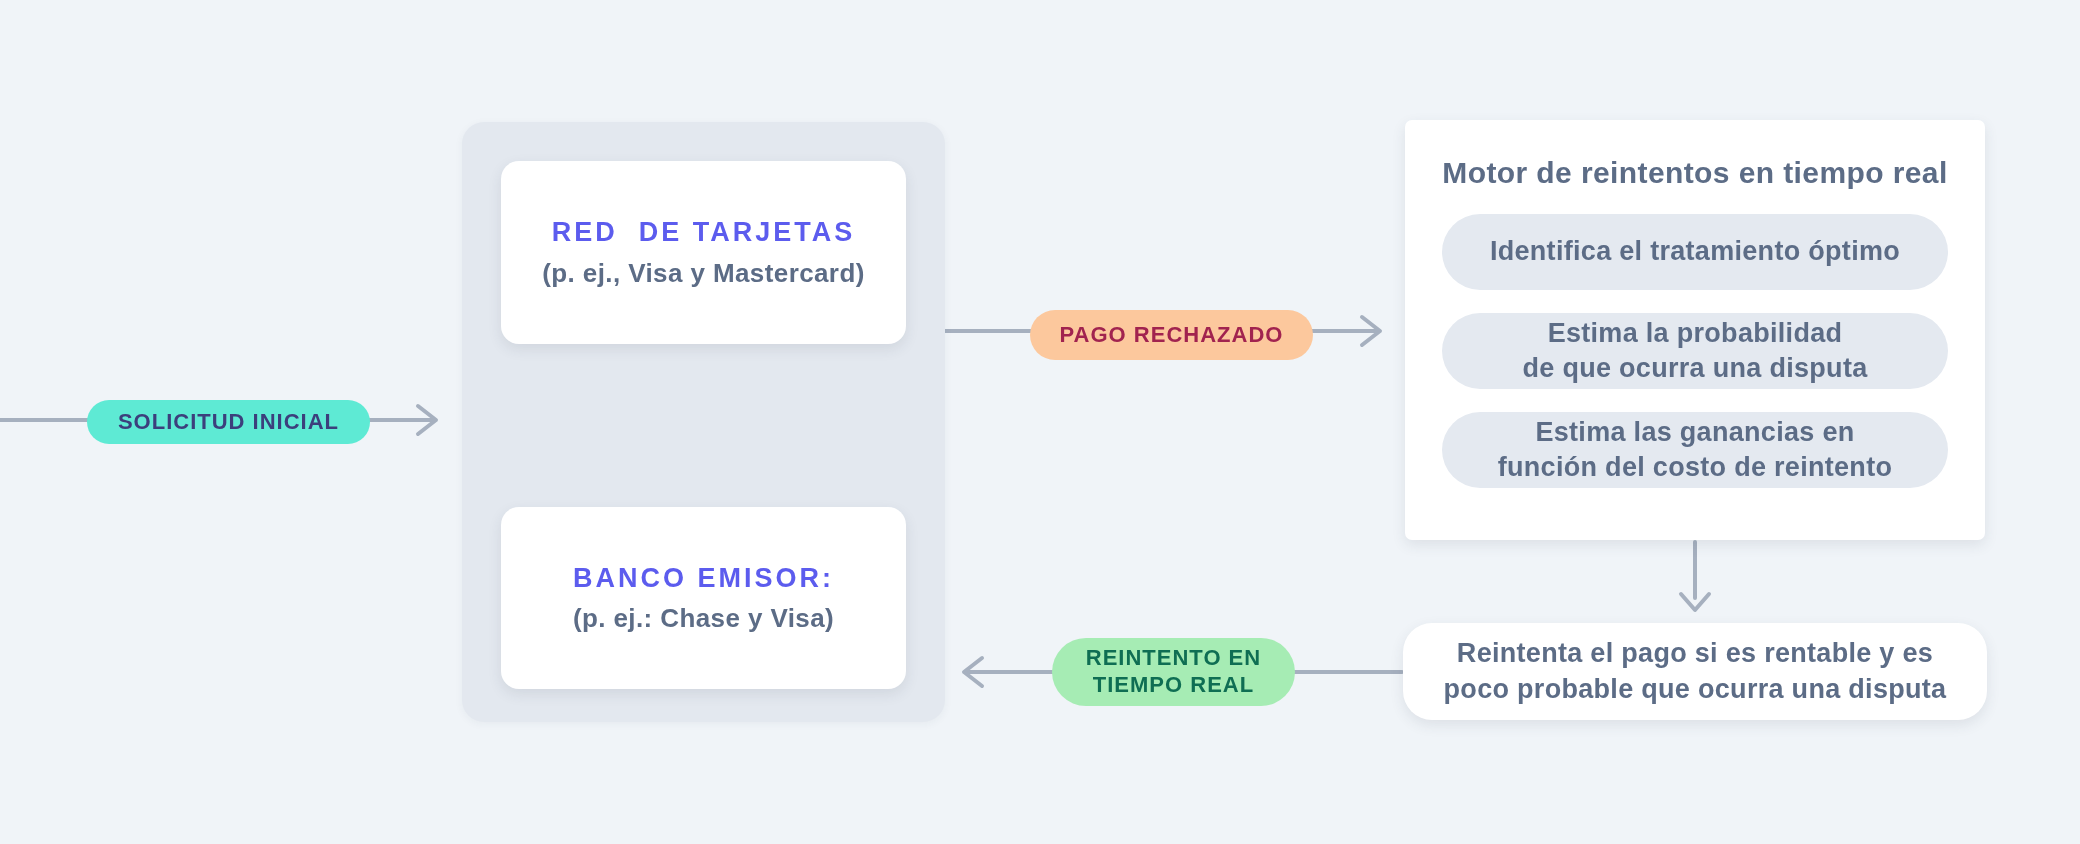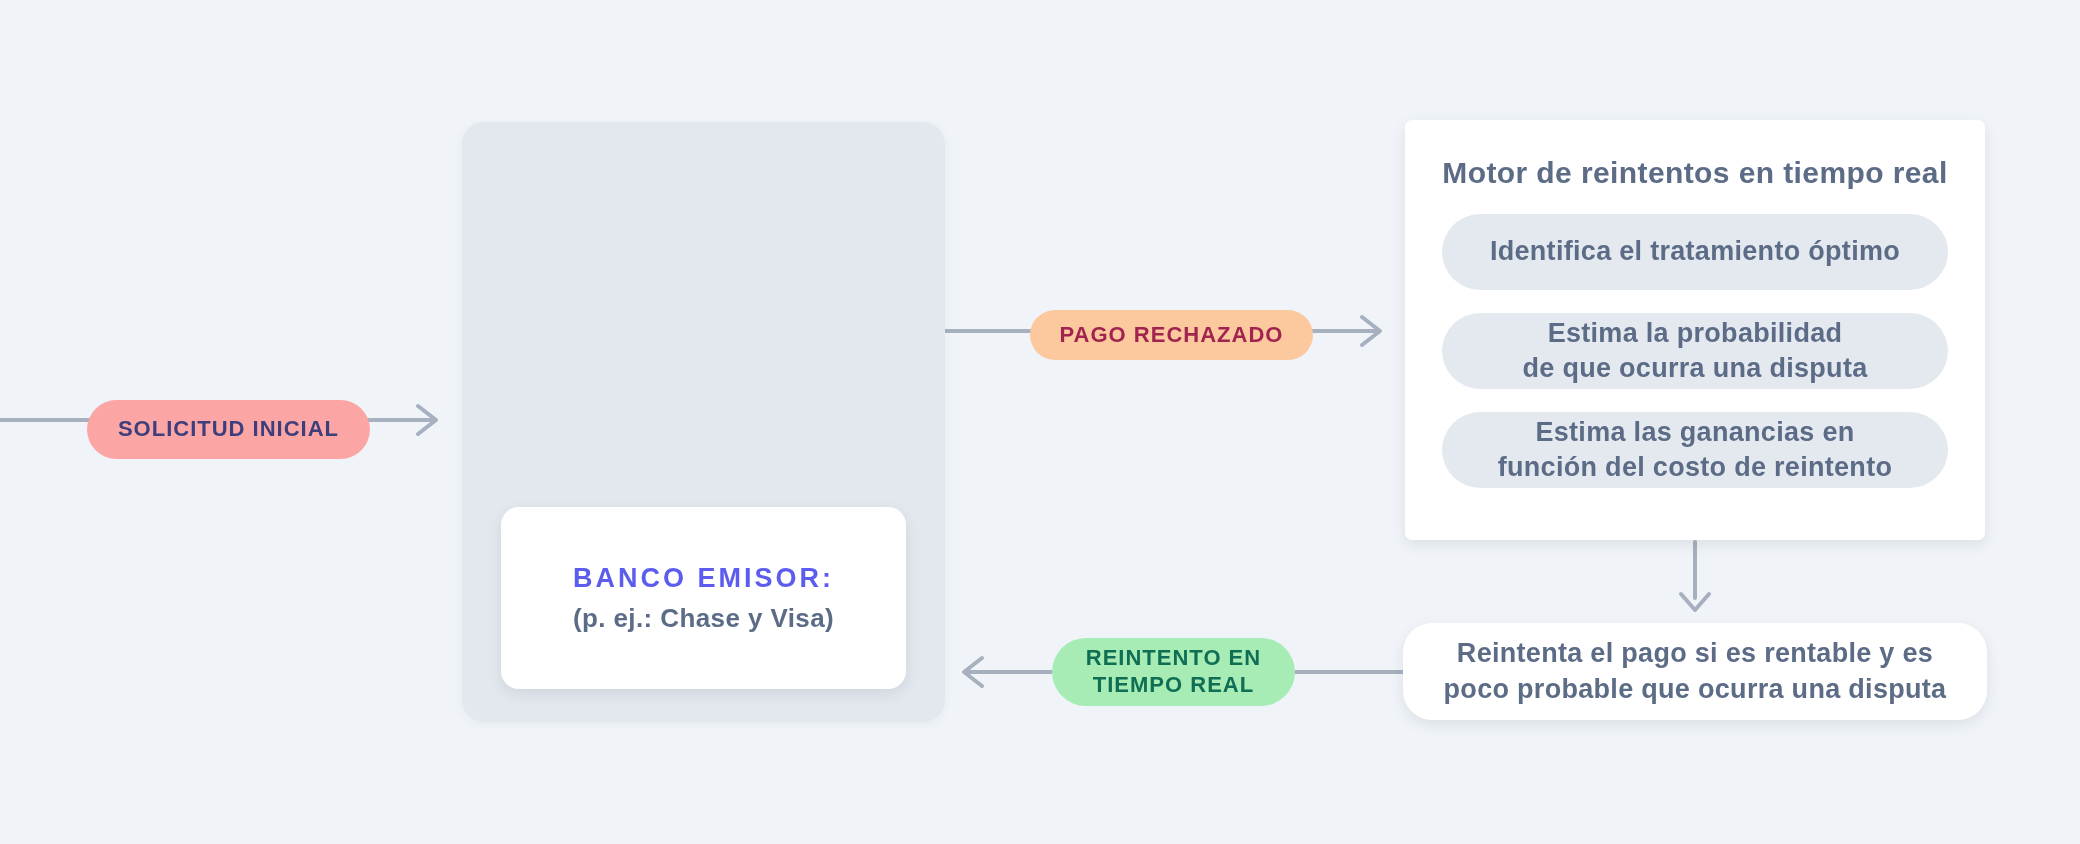--- a/index.html
+++ b/index.html
@@ -15,21 +15,21 @@
   .connectors { position: absolute; left: 0; top: 0; width: 2080px; height: 844px; }
 
   
   .badge {
     position: absolute;
     display: flex; align-items: center; justify-content: center;
     border-radius: 999px;
     font-weight: 700; font-size: 22px; letter-spacing: 1px;
     text-align: center; white-space: pre-wrap; line-height: 1.22;
   }
-  .badge-blue   { left: 87px;  top: 400px; width: 283px; height: 59px; background: #fca5a5; color: #3c3f7c; }
+  .badge-blue   { left: 87px;  top: 400px; width: 283px; height: 44px; background: #5eead4; color: #3c3f7c; }
   .badge-orange { left: 1030px; top: 310px; width: 283px; height: 50px; background: #fcc89d; color: #a1234f; }
   .badge-green  { left: 1052px; top: 638px; width: 243px; height: 68px; background: #a6ecb4; color: #0f6e53; }
 
   
   .panel {
     position: absolute; left: 462px; top: 122px; width: 483px; height: 600px;
     background: #e3e8ef; border-radius: 22px;
     box-shadow: 0 2px 8px rgba(45,55,80,.05);
   }
   .card {
@@ -115,20 +115,24 @@
     <g>
       <path d="M1402 672 H968"></path>
       <path d="M982 658 L964 672 L982 686"></path>
     </g>
   </svg>
 
   <div class="badge badge-blue">SOLICITUD INICIAL</div>
 
   <div class="panel"></div>
 
+  <div class="card card-network">
+    <div class="card-title">RED  DE TARJETAS</div>
+    <div class="card-sub">(p. ej., Visa y Mastercard)</div>
+  </div>
 
   <div class="card card-bank">
     <div class="card-title">BANCO EMISOR:</div>
     <div class="card-sub">(p. ej.: Chase y Visa)</div>
   </div>
 
   <div class="badge badge-orange">PAGO RECHAZADO</div>
 
   <div class="engine-card">
     <div class="engine-title">Motor de reintentos en tiempo real</div>

